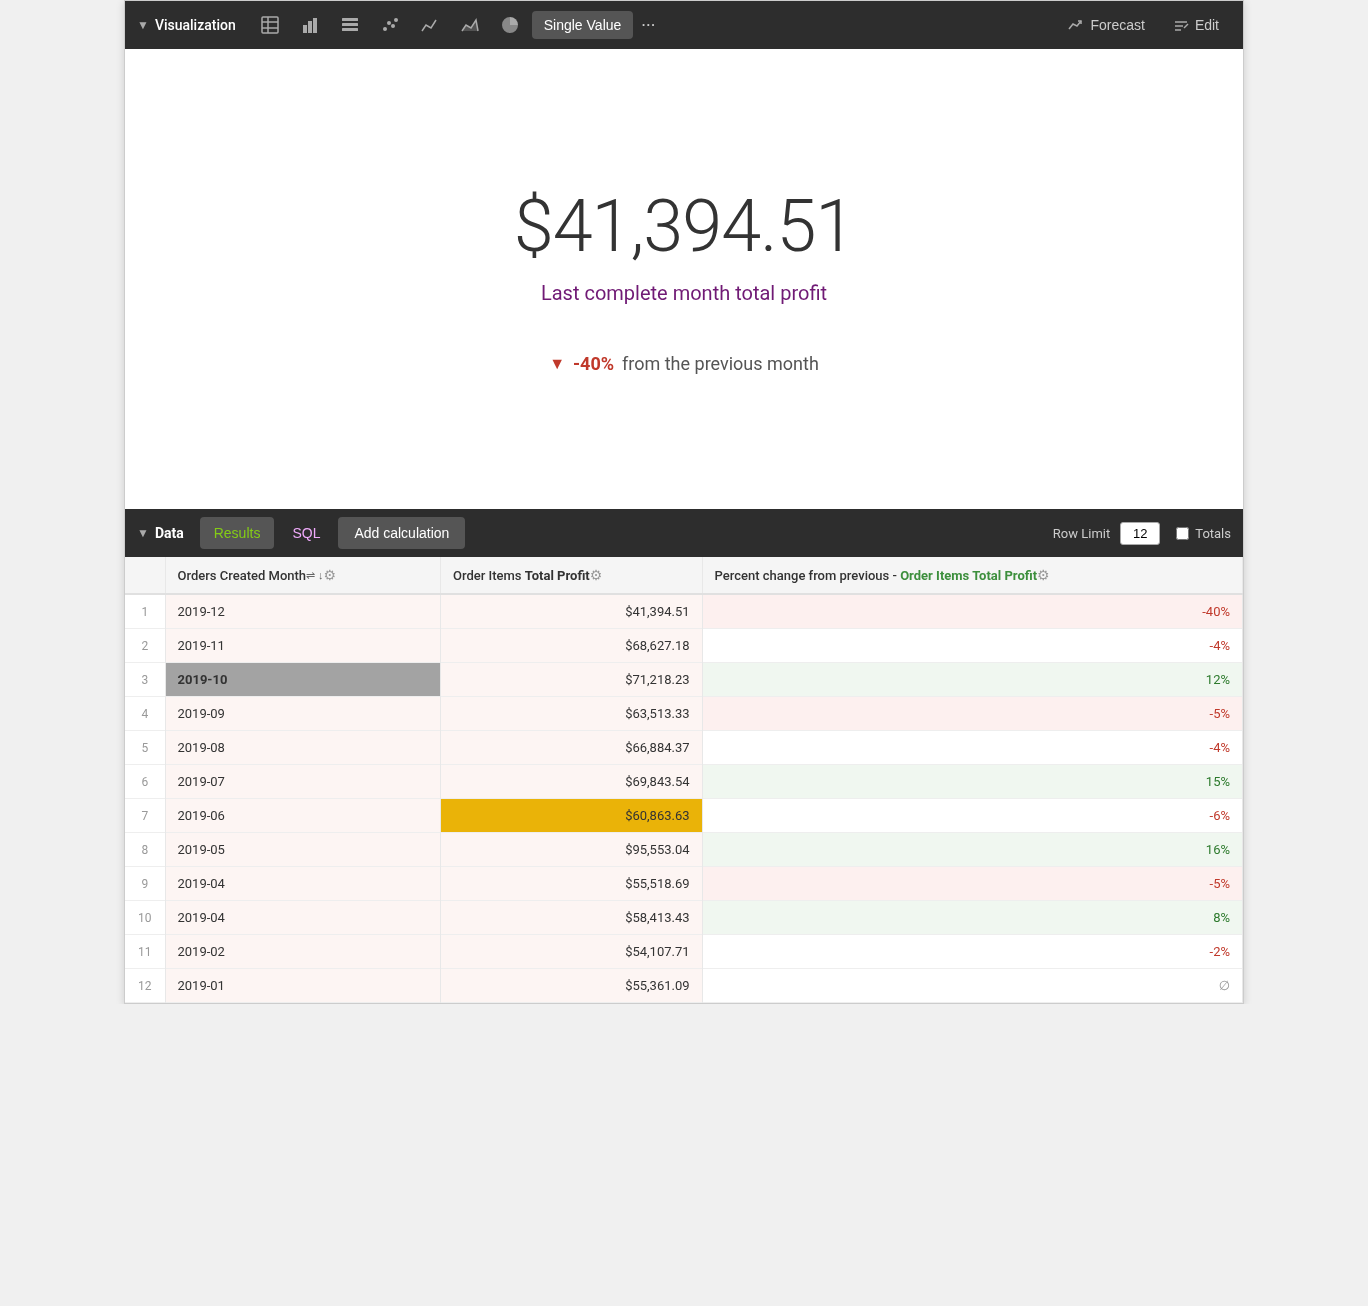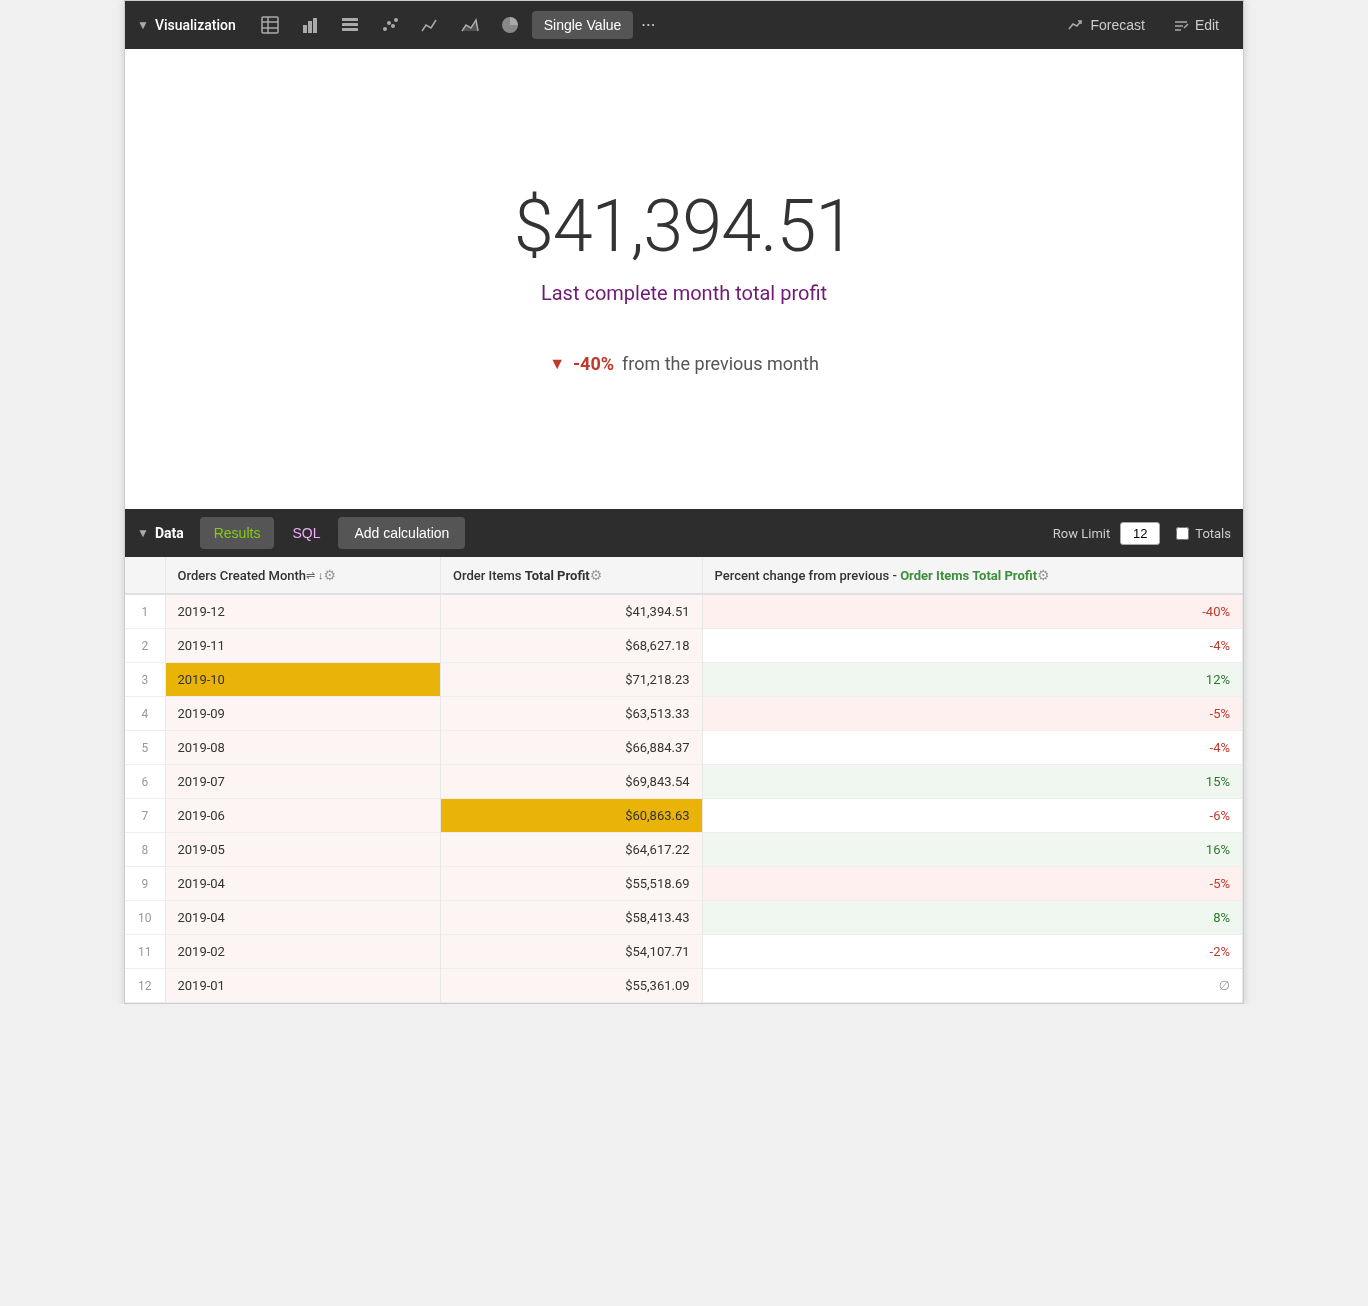--- a/index.html
+++ b/index.html
@@ -446,21 +446,21 @@
             <td class="pct-cell" style="background: rgb(253, 240, 239);"><span class="pct-negative">-40%</span></td>
           </tr>
           <tr>
             <td>2</td>
             <td>2019-11</td>
             <td class="num-cell">$68,627.18</td>
             <td class="pct-cell"><span class="pct-negative">-4%</span></td>
           </tr>
           <tr>
             <td>3</td>
-            <td style="background: #eab308;">2019-10</td>
+            <td style="background: #a3a3a3; font-weight: bold;">2019-10</td>
             <td class="num-cell" style="background: rgb(253, 245, 243);">$71,218.23</td>
             <td class="pct-cell" style="background: rgb(240, 247, 240);"><span class="pct-positive">12%</span></td>
           </tr>
           <tr>
             <td>4</td>
             <td>2019-09</td>
             <td class="num-cell">$63,513.33</td>
             <td class="pct-cell" style="background: rgb(253, 240, 239);"><span class="pct-negative">-5%</span></td>
           </tr>
           <tr>
@@ -477,21 +477,21 @@
           </tr>
           <tr>
             <td>7</td>
             <td style="background: rgb(253, 245, 243);">2019-06</td>
             <td class="num-cell" style="background: #eab308; padding-left: 37px;">$60,863.63</td>
             <td class="pct-cell"><span class="pct-negative">-6%</span></td>
           </tr>
           <tr>
             <td>8</td>
             <td>2019-05</td>
-            <td class="num-cell">$64,617.22</td>
+            <td class="num-cell">$95,553.04</td>
             <td class="pct-cell" style="background: rgb(240, 247, 240);"><span class="pct-positive">16%</span></td>
           </tr>
           <tr>
             <td>9</td>
             <td style="background: rgb(253, 245, 243);">2019-04</td>
             <td class="num-cell" style="background: rgb(253, 245, 243);">$55,518.69</td>
             <td class="pct-cell" style="background: rgb(253, 240, 239);"><span class="pct-negative">-5%</span></td>
           </tr>
           <tr>
             <td>10</td>

